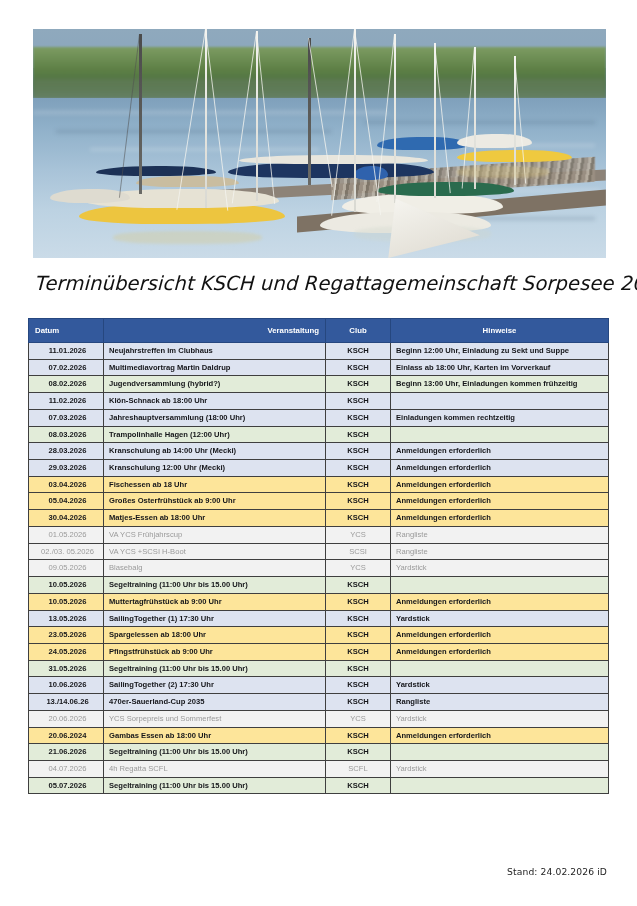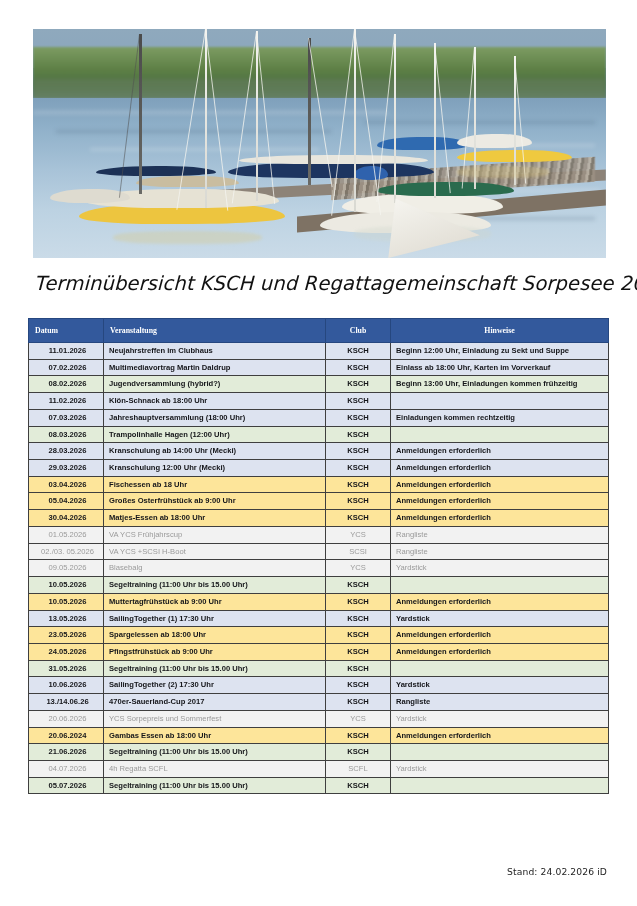--- a/index.html
+++ b/index.html
@@ -147,24 +147,23 @@
     line-height: 1.28;
   }
   .sched thead th {
     background: #33599c;
     color: #ffffff;
     font-weight: bold;
     font-size: 7.8px;
     height: 19px;
     padding: 2px 6px;
     border-color: #26477f;
-    font-family: Liberation Serif, serif;
   }
   th.c-datum  { text-align: left; }
-  th.c-event  { text-align: left; }
+  th.c-event  { text-align: right; }
   th.c-club   { text-align: center; }
   th.c-note   { text-align: center; }
 
   col.w-datum { width: 75px; }
   col.w-event { width: 222px; }
   col.w-club  { width: 65px; }
   col.w-note  { width: 218px; }
 
   td.datum { text-align: center; font-weight: bold; white-space: nowrap; padding-left: 8px; }
   td.event { text-align: left; font-weight: bold; }
@@ -404,21 +403,21 @@
           <td class="note"></td>
         </tr>
         <tr class="r-blue">
           <td class="datum">10.06.2026</td>
           <td class="event">SailingTogether (2) 17:30 Uhr</td>
           <td class="club">KSCH</td>
           <td class="note">Yardstick</td>
         </tr>
         <tr class="r-blue">
           <td class="datum">13./14.06.26</td>
-          <td class="event">470er-Sauerland-Cup 2017</td>
+          <td class="event">470er-Sauerland-Cup 2035</td>
           <td class="club">KSCH</td>
           <td class="note">Rangliste</td>
         </tr>
         <tr class="r-grey">
           <td class="datum">20.06.2026</td>
           <td class="event">YCS Sorpepreis und Sommerfest</td>
           <td class="club">YCS</td>
           <td class="note">Yardstick</td>
         </tr>
         <tr class="r-yellow">

